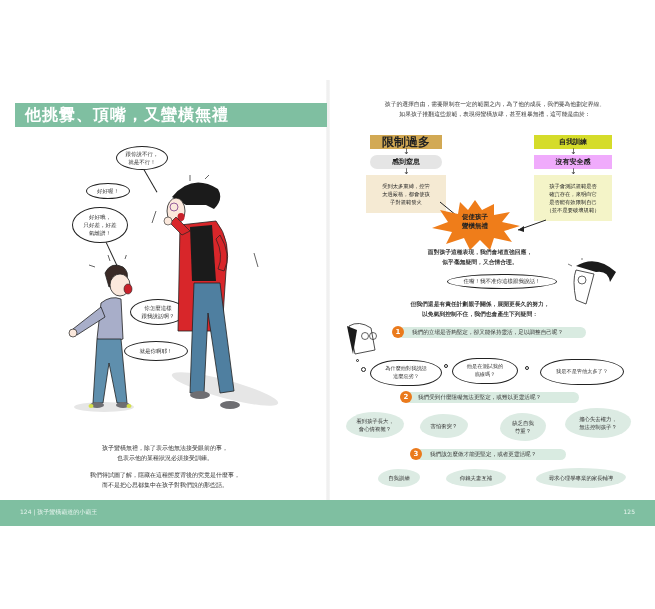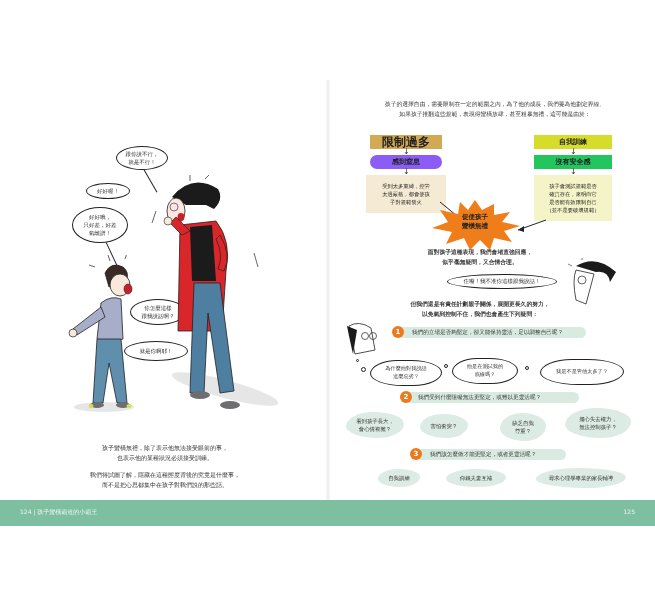--- a/index.html
+++ b/index.html
@@ -31,25 +31,25 @@
   .figure { position: absolute; }
   .shadow { position: absolute; border-radius: 50%; background: #e6e6e6; }
 
   .left-paragraph { position: absolute; left: 60px; width: 210px; text-align: center; font-size: 6px; line-height: 1.65; color: #333; }
 
   
   .intro { position: absolute; left: 360px; top: 100px; width: 270px; text-align: center; font-size: 5.8px; line-height: 1.7; color: #333; }
 
   .box { position: absolute; display: flex; align-items: center; justify-content: center; text-align: center; font-weight: bold; color: #222; }
   .box-head-left { left: 370px; top: 135px; width: 72px; height: 14px; background: #d2a954; font-size: 12px; }
-  .box-mid-left { left: 370px; top: 155px; width: 72px; height: 14px; background: #8b5cf6; font-size: 7px; border-radius: 7px; }
+  .box-mid-left { left: 370px; top: 155px; width: 72px; height: 14px; background: #e5e5e5; font-size: 7px; border-radius: 7px; }
   .box-desc-left { left: 366px; top: 175px; width: 80px; height: 38px; background: #f5ead3; font-weight: normal; font-size: 5.3px; line-height: 1.55; padding: 2px; white-space: pre-line; }
 
   .box-head-right { left: 534px; top: 135px; width: 78px; height: 14px; background: #d5dc2a; font-size: 7px; }
-  .box-mid-right { left: 534px; top: 155px; width: 78px; height: 14px; background: #22c55e; font-size: 7px; }
+  .box-mid-right { left: 534px; top: 155px; width: 78px; height: 14px; background: #f0abfc; font-size: 7px; }
   .box-desc-right { left: 534px; top: 175px; width: 78px; height: 46px; background: #f4f4c8; font-weight: normal; font-size: 5.3px; line-height: 1.55; padding: 2px; white-space: pre-line; }
 
   .down-arrow { position: absolute; font-size: 8px; color: #333; line-height: 1; }
 
   .starburst { position: absolute; left: 430px; top: 200px; width: 90px; height: 50px; }
   .starburst-text { position: absolute; left: 450px; top: 213px; width: 50px; text-align: center; font-size: 6.5px; font-weight: bold; color: #222; line-height: 1.4; white-space: pre-line; }
 
   .mid-text { position: absolute; left: 380px; width: 200px; text-align: center; font-size: 5.8px; font-weight: bold; line-height: 1.7; color: #333; white-space: pre-line; }
 
   .q-row { position: absolute; height: 11px; background: #d9ebe1; border-radius: 6px; font-size: 5.6px; color: #333; display: flex; align-items: center; padding-left: 14px; }
@@ -60,20 +60,23 @@
   .cloud { position: absolute; border: 1.2px solid #222; border-radius: 40% 45% 42% 48% / 55% 50% 55% 50%; background: #fff; font-family: "DejaVu Serif", serif; font-size: 5.2px; color: #333; text-align: center; display: flex; align-items: center; justify-content: center; line-height: 1.5; white-space: pre-line; }
   .dot { position: absolute; border: 1px solid #222; border-radius: 50%; background: #fff; }
 </style>
 </head>
 <body>
 
 <div class="spread">
 
   <div class="gutter"></div>
 
+  <div class="title-banner">
+    <span class="title">他挑釁、頂嘴，又蠻橫無禮</span>
+  </div>
 
   <div class="bubble" style="left:116px;top:146px;width:52px;height:24px;">跟你說不行，
 就是不行！</div>
   <div class="tail" style="left:150px;top:168px;height:26px;transform:rotate(-30deg);"></div>
 
   <div class="bubble" style="left:86px;top:183px;width:44px;height:16px;">好好喔！</div>
 
   <div class="bubble" style="left:72px;top:207px;width:56px;height:36px;">好好哦，
 只好差，好差
 氣離譜！</div>

